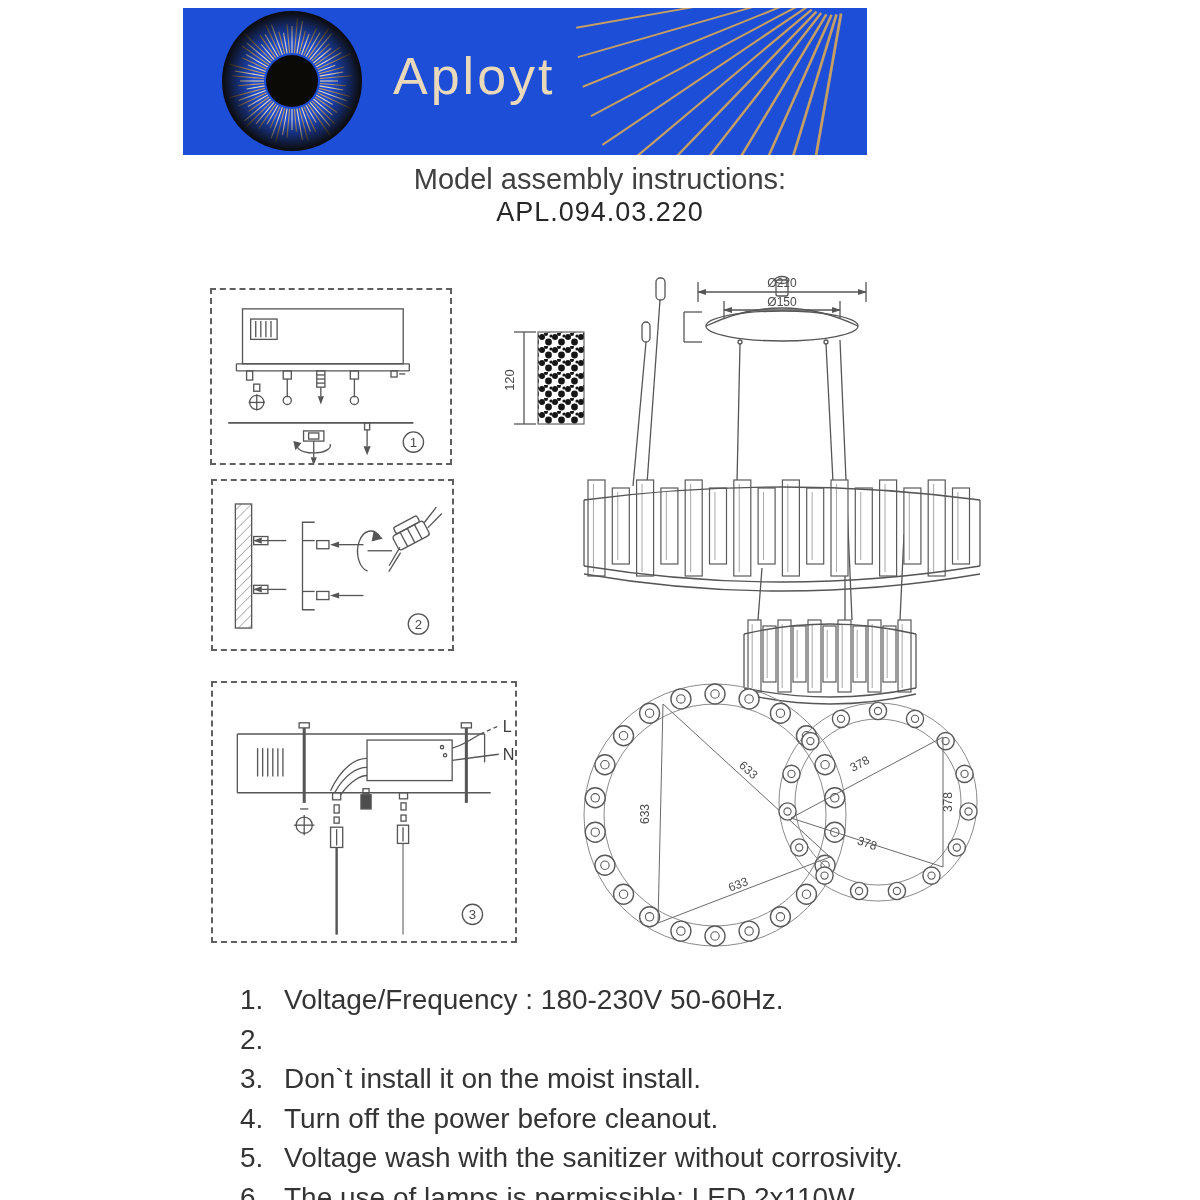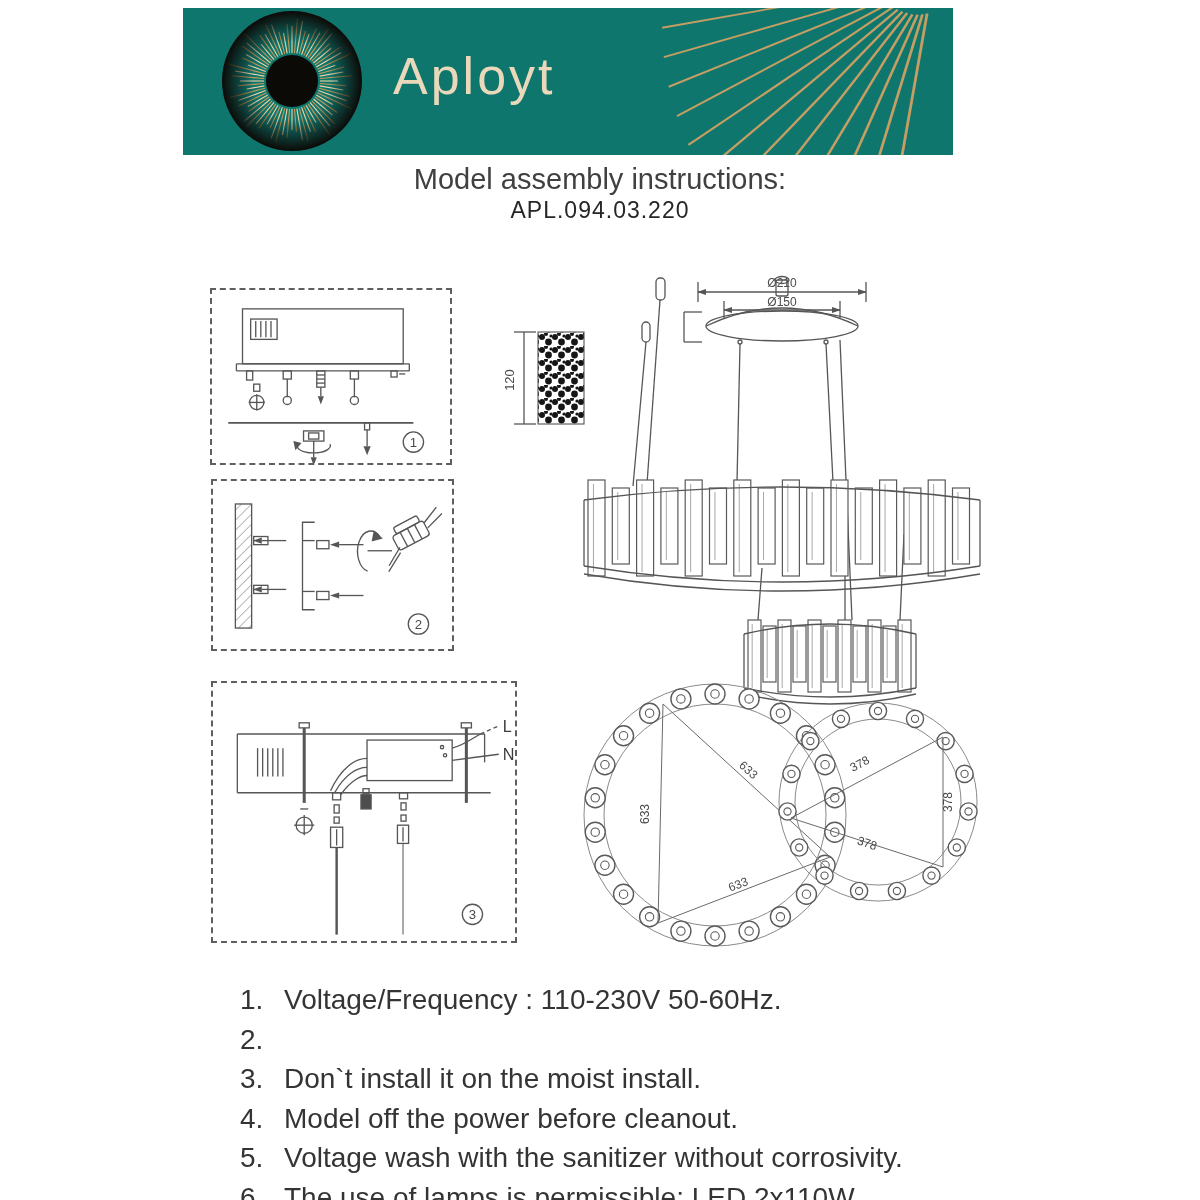--- a/index.html
+++ b/index.html
@@ -1,24 +1,24 @@
 <!DOCTYPE html>
 <html><head>
 <meta charset="utf-8">
 <style>
   html,body{margin:0;padding:0;background:#ffffff;}
   .page{position:relative;width:1200px;height:1200px;background:#ffffff;overflow:hidden;
         font-family:"Liberation Sans",sans-serif;color:#2e2e2e;}
-  .banner{position:absolute;left:183px;top:8px;width:770px;height:147px;background:#0f766e;overflow:hidden;}
+  .banner{position:absolute;left:183px;top:8px;width:684px;height:147px;background:#1d4ed8;overflow:hidden;}
   .sunburst{position:absolute;left:30px;top:3px;width:158px;height:140px;}
   .brand{position:absolute;left:210px;top:38px;font-size:52px;font-weight:300;letter-spacing:3px;
          color:#e9d9ba;font-family:"Liberation Sans",sans-serif;}
   .corner-rays{position:absolute;right:0;top:0;width:320px;height:147px;}
   .title1{position:absolute;left:0;top:163px;width:1200px;text-align:center;font-size:29px;color:#404040;}
-  .title2{position:absolute;left:0;top:197px;width:1200px;text-align:center;font-size:23px;letter-spacing:1px;color:#262626;}
+  .title2{position:absolute;left:0;top:197px;width:1200px;text-align:center;font-size:27px;letter-spacing:1px;color:#262626;}
   .stepbox{position:absolute;border:2px dashed #5f5f5f;background:#ffffff;}
   .box1{left:210px;top:288px;width:238px;height:173px;}
   .box2{left:211px;top:479px;width:239px;height:168px;}
   .box3{left:211px;top:681px;width:302px;height:258px;}
   .stepbox svg{width:100%;height:100%;display:block;}
   .front-view{position:absolute;left:500px;top:268px;width:500px;height:440px;}
   .top-view{position:absolute;left:575px;top:668px;width:445px;height:310px;}
   .instructions{position:absolute;left:240px;top:980px;}
   .instr-row{display:flex;font-size:28px;line-height:39.5px;color:#343434;}
   .instr-row .num{width:44px;flex:none;}
@@ -528,32 +528,32 @@
       </g>
       <text x="288" y="99" font-size="12" class="dim-label" text-anchor="middle" transform="rotate(-28 288 102)">378</text>
       <text x="377" y="134" font-size="12" class="dim-label" text-anchor="middle" transform="rotate(-90 377 134)">378</text>
       <text x="290" y="179" font-size="12" class="dim-label" text-anchor="middle" transform="rotate(18 290 182)">378</text>
     </g>
   </svg>
 
   <div class="instructions">
     <div class="instr-row">
         <span class="num">1.</span>
-        <span class="txt">Voltage/Frequency : 110-230V 50-60Hz.</span>
+        <span class="txt">Voltage/Frequency : 180-230V 50-60Hz.</span>
       </div>
     <div class="instr-row">
         <span class="num">2.</span>
       </div>
     <div class="instr-row">
         <span class="num">3.</span>
         <span class="txt">Don`t install it on the moist install.</span>
       </div>
     <div class="instr-row">
         <span class="num">4.</span>
-        <span class="txt">Model off the power before cleanout.</span>
+        <span class="txt">Turn off the power before cleanout.</span>
       </div>
     <div class="instr-row">
         <span class="num">5.</span>
         <span class="txt">Voltage wash with the sanitizer without corrosivity.</span>
       </div>
     <div class="instr-row">
         <span class="num">6.</span>
         <span class="txt">The use of lamps is permissible: LED 2x110W.</span>
       </div>
   </div>

